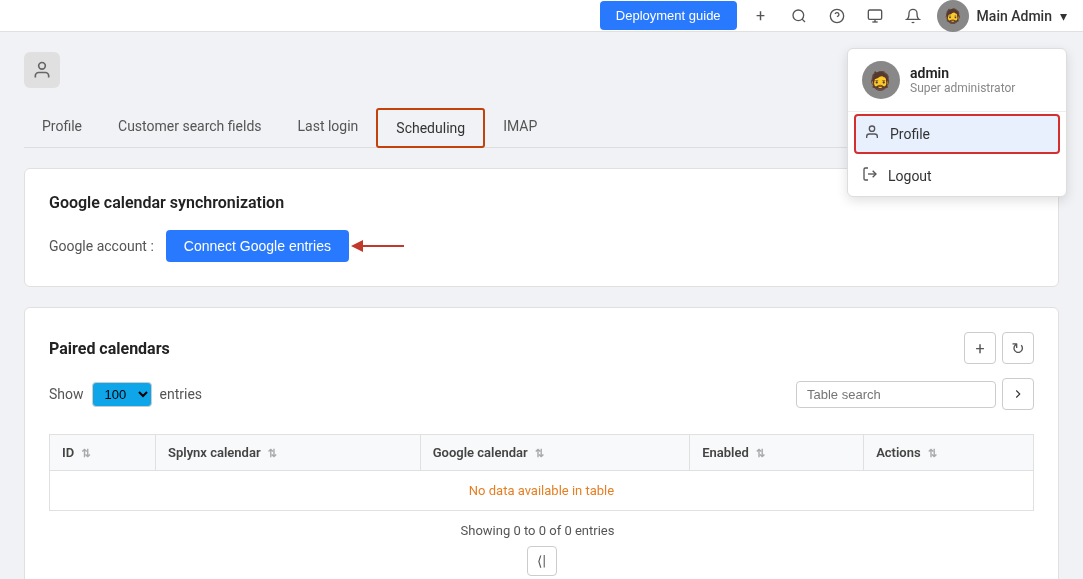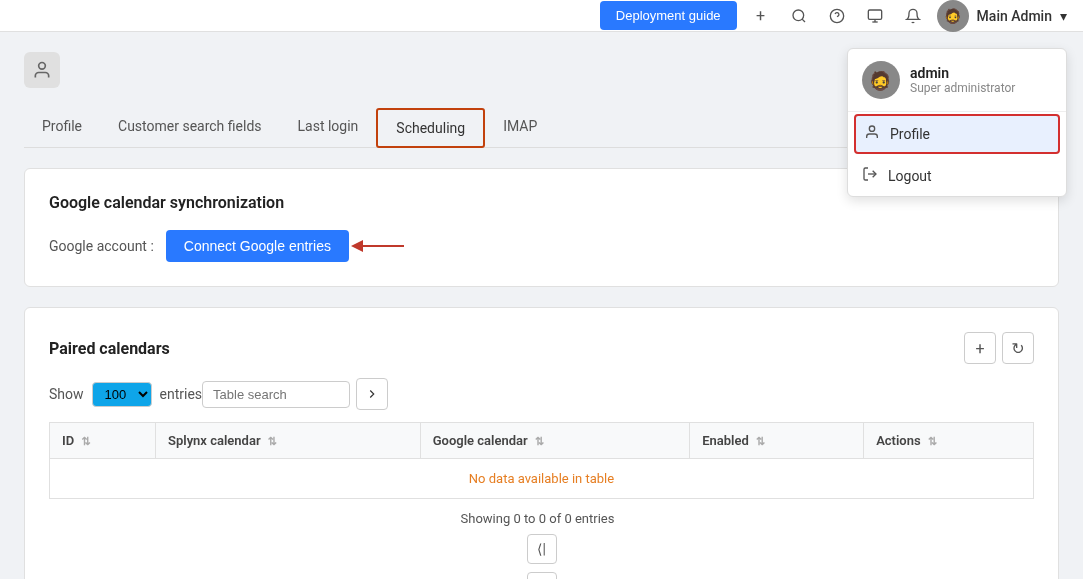--- a/index.html
+++ b/index.html
@@ -208,42 +208,43 @@
       justify-content: center;
       cursor: pointer;
       font-size: 16px;
       color: #555;
     }
 
     
     .table-controls {
       display: flex;
       align-items: center;
-      margin-bottom: 12px;
+      justify-content: space-between;
+      margin-bottom: 24px;
     }
     .show-entries { display: flex; align-items: center; gap: 8px; font-size: 14px; color: #555; }
     .select-entries {
       border: 1px solid #ccc;
       border-radius: 4px;
       padding: 3px 8px;
       font-size: 13px;
       background: #0ea5e9;
       cursor: pointer;
     }
     .search-box {
       display: flex;
       align-items: center;
       gap: 6px;
     }
     .search-input {
       border: 1px solid #ccc;
       border-radius: 4px;
       padding: 5px 10px;
       font-size: 13px;
-      width: 148px;
+      width: 200px;
       color: #999;
     }
     .search-btn {
       width: 32px;
       height: 32px;
       border: 1px solid #ccc;
       background: #fff;
       border-radius: 4px;
       display: flex;
       align-items: center;

